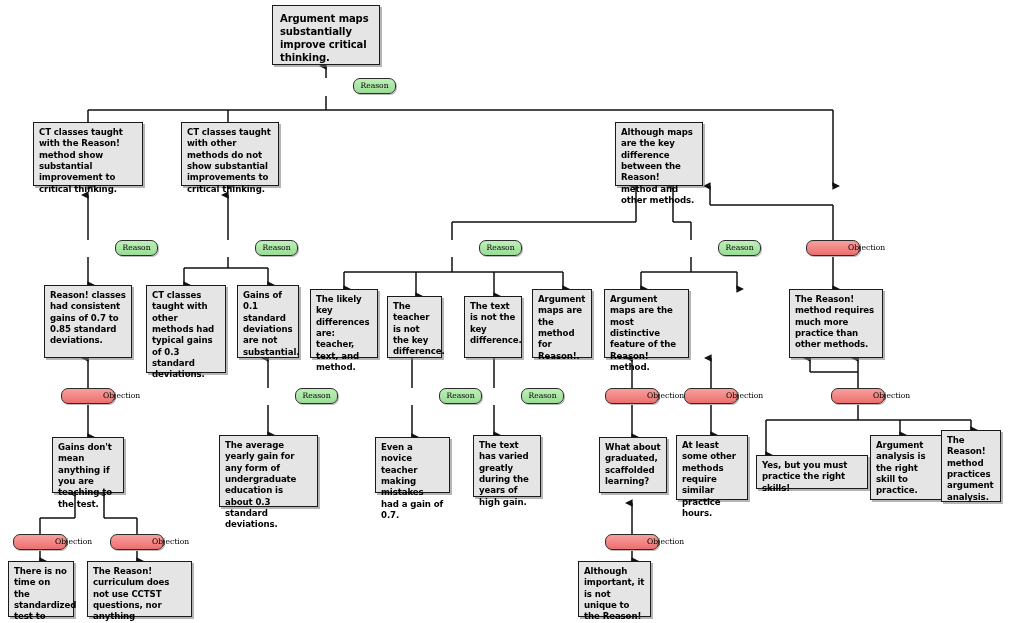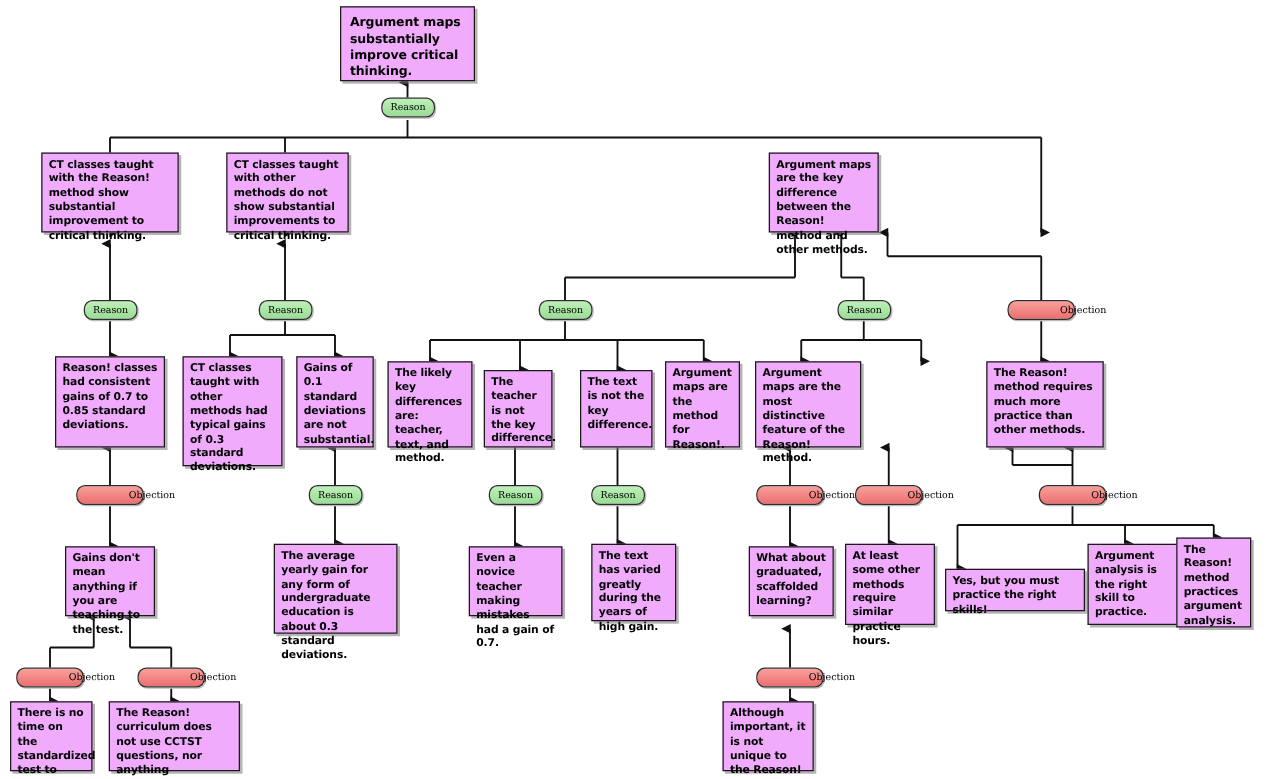--- a/index.html
+++ b/index.html
@@ -20,21 +20,21 @@
     position: absolute;
     left: 0;
     top: 0;
     width: 1028px;
     height: 623px;
     pointer-events: none;
   }
   .claim {
     position: absolute;
     box-sizing: border-box;
-    background: #f0abfc;
+    background: #e5e5e5;
     border: 1px solid #1a1a1a;
     box-shadow: 2px 2px 0 rgba(120,120,120,0.55);
     font-size: 8.6px;
     font-weight: bold;
     line-height: 1.32;
     color: #000000;
     padding: 4px 5px 3px 5px;
     letter-spacing: -0.1px;
     z-index: 3;
   }
@@ -53,20 +53,21 @@
     line-height: 14px;
     text-align: center;
     color: #000000;
     font-family: "DejaVu Serif", serif;
     z-index: 4;
     box-shadow: 1px 1px 0 rgba(120,120,120,0.5);
   }
   .pill.reason {
     background: #a8e6a3;
     background: linear-gradient(#bdf0b8, #9adc95);
+    margin-left: 48px;
   }
   .pill.objection {
     background: #f08080;
     background: linear-gradient(#f8a09c, #ec6f6f);
     padding-left: 41px;
   }
 </style>
 </head>
 <body>
 
@@ -165,21 +166,21 @@
       <path d="M632,551 L632,561" marker-end="url(#arrowUp)"></path>
     </g>
   </svg>
 
   <div class="claim root" style="left:272px; top:5px; width:108px; height:60px;">Argument maps substantially improve critical thinking.</div>
 
   <div class="claim" style="left:33px; top:122px; width:110px; height:64px;">CT classes taught with the Reason! method show substantial improvement to critical thinking.</div>
 
   <div class="claim" style="left:181px; top:122px; width:98px; height:64px;">CT classes taught with other methods do not show substantial improvements to critical thinking.</div>
 
-  <div class="claim" style="left:615px; top:122px; width:88px; height:64px;">Argument maps are the key difference between the Reason! method and other methods.</div>
+  <div class="claim" style="left:615px; top:122px; width:88px; height:64px;">Although maps are the key difference between the Reason! method and other methods.</div>
 
   <div class="claim" style="left:44px; top:285px; width:88px; height:73px;">Reason! classes had consistent gains of 0.7 to 0.85 standard deviations.</div>
 
   <div class="claim" style="left:146px; top:285px; width:80px; height:88px;">CT classes taught with other methods had typical gains of 0.3 standard deviations.</div>
 
   <div class="claim" style="left:237px; top:285px; width:62px; height:73px;">Gains of 0.1 standard deviations are not substantial.</div>
 
   <div class="claim" style="left:387px; top:296px; width:55px; height:62px;">The teacher is not the key difference.</div>
 
   <div class="claim" style="left:310px; top:289px; width:68px; height:69px;">The likely key differences are: teacher, text, and method.</div>

